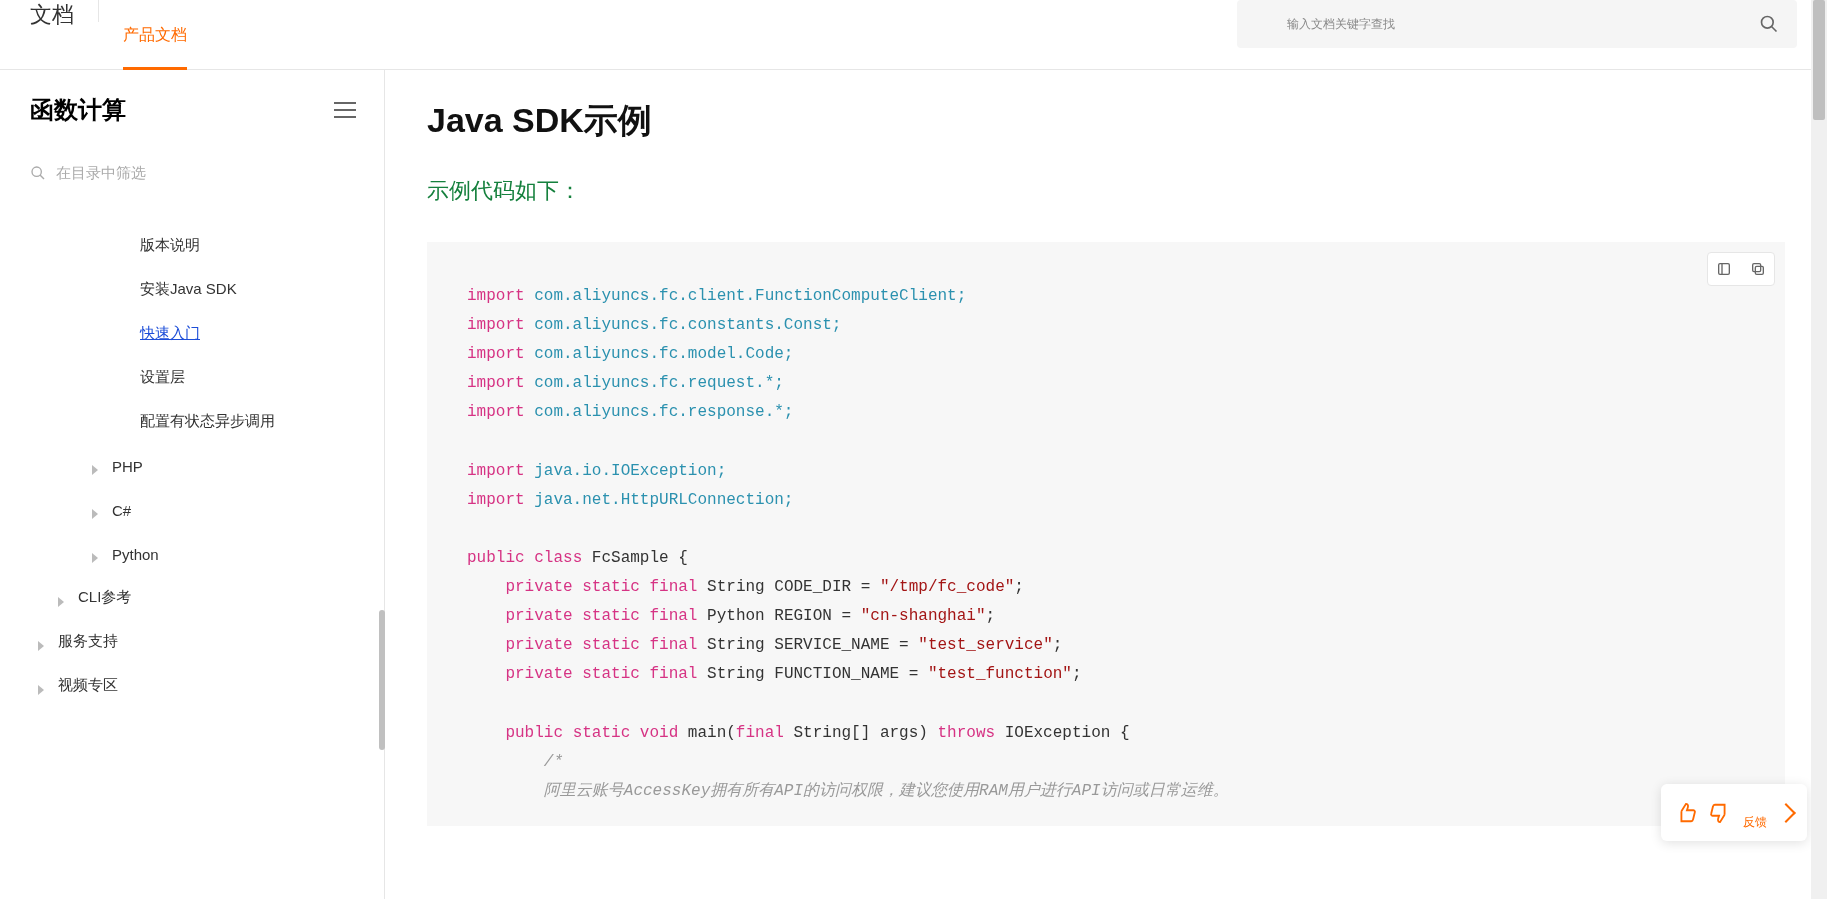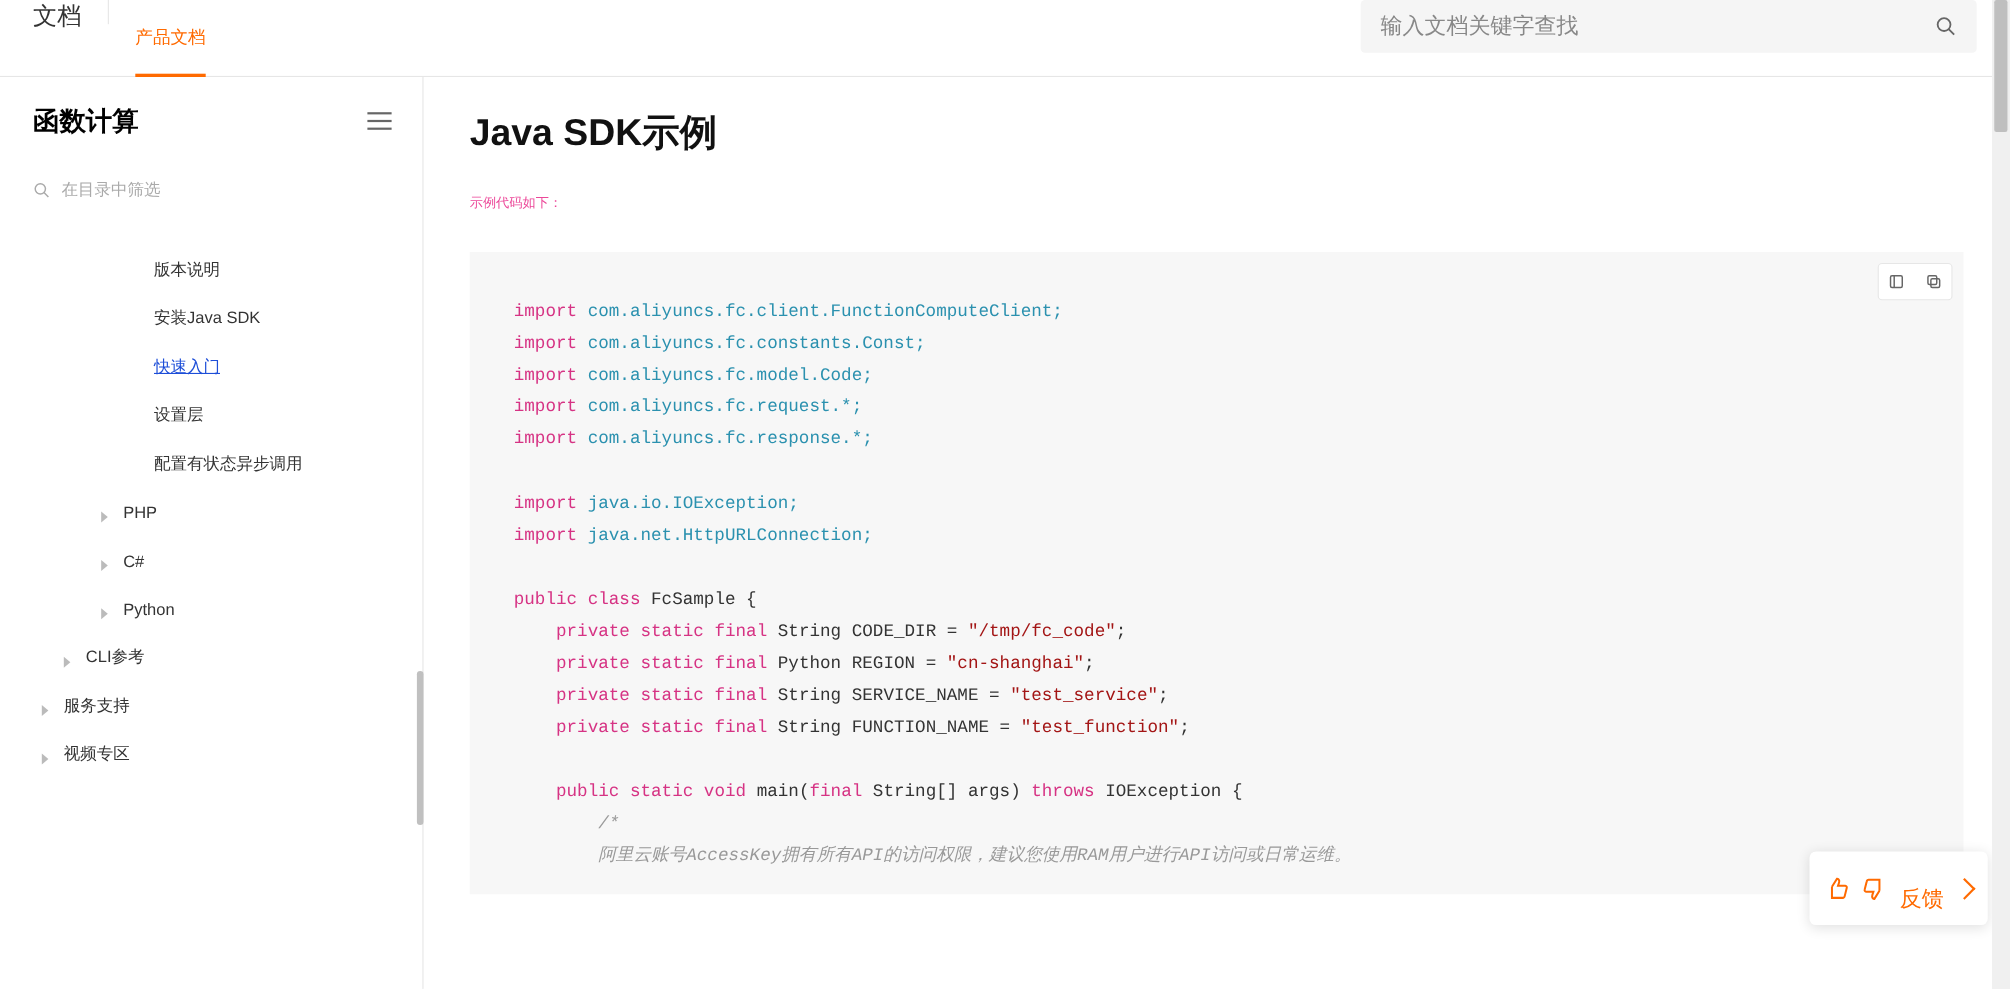--- a/index.html
+++ b/index.html
@@ -52,22 +52,23 @@
     border-radius: 4px;
     display: flex;
     align-items: center;
     padding: 0 18px;
   }
   .top-search input {
     flex: 1;
     border: none;
     background: transparent;
     outline: none;
-    font-size: 20px;
+    font-size: 12px;
     color: #333;
+    margin-left: 32px;
   }
   .top-search input::placeholder { color: #888; }
   .top-search .sicon {
     width: 20px; height: 20px;
     stroke: #666; stroke-width: 2; fill: none;
   }
 
   
   .main {
     display: flex;
@@ -158,22 +159,22 @@
     padding: 28px 42px 0 42px;
     position: relative;
   }
   .page-title {
     font-size: 34px;
     font-weight: 700;
     color: #111;
   }
   .intro {
     margin-top: 32px;
-    font-size: 12px;
-    color: #ec4899;
+    font-size: 22px;
+    color: #15803d;
   }
 
   
   .code-wrap {
     margin-top: 36px;
     background: #f7f7f7;
     position: relative;
     padding: 18px 0 0 0;
   }
   .code-tools {
@@ -219,21 +220,21 @@
     box-shadow: 0 2px 12px rgba(0,0,0,0.12);
     border-radius: 6px;
     display: flex;
     align-items: center;
     gap: 12px;
     padding: 10px 14px;
   }
   .feedback .fb-icon {
     width: 22px; height: 22px; stroke: #ff6a00; stroke-width: 2; fill: none;
   }
-  .feedback .fb-label { color: #ff6a00; font-size: 20px; margin-top: 20px; }
+  .feedback .fb-label { color: #ff6a00; font-size: 12px; margin-top: 20px; }
   .feedback .fb-arrow {
     width: 14px; height: 14px;
     border-top: 2px solid #ff6a00;
     border-right: 2px solid #ff6a00;
     transform: rotate(45deg);
   }
 
   
   .page-scroll {
     position: fixed;

